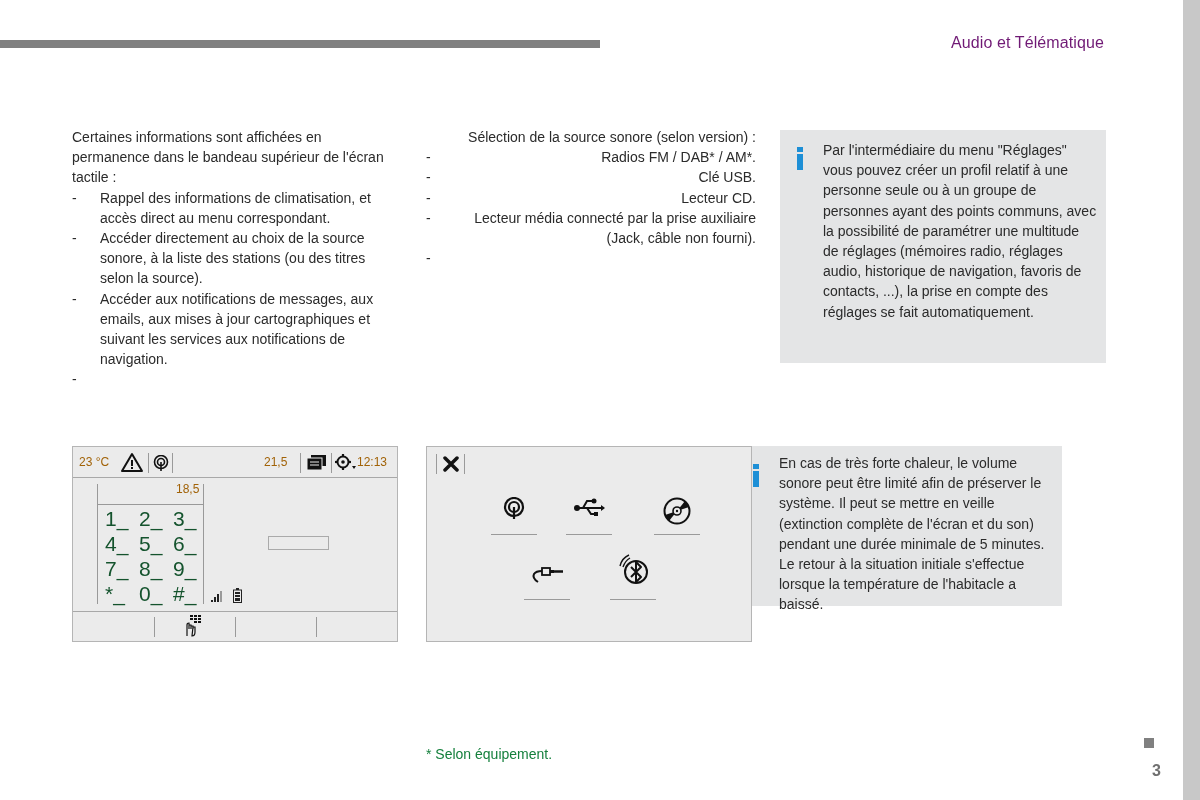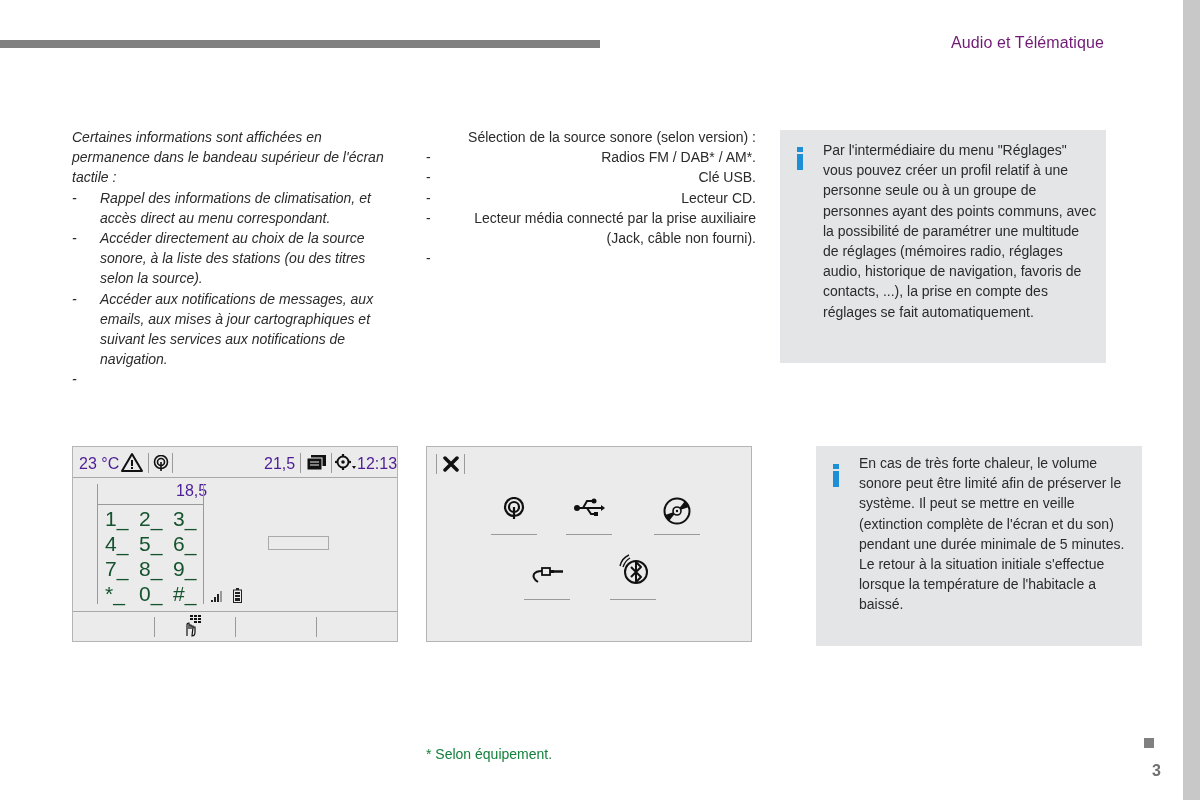--- a/index.html
+++ b/index.html
@@ -9,39 +9,39 @@
   .top-bar { position: absolute; left: 0; top: 40px; width: 600px; height: 8px; background: #808080; }
   .section-title { position: absolute; left: 951px; top: 34px; font-size: 16px; color: #701a75; letter-spacing: 0.1px; }
   .right-strip { position: absolute; left: 1183px; top: 0; width: 17px; height: 800px; background: #c8c8c8; }
 
   .col { position: absolute; font-size: 14px; line-height: 20.2px; color: #2b2b2b; }
   .col p { margin: 0; }
   .col ul { list-style: none; }
   .col li { position: relative; padding-left: 28px; }
   .col li .dash { position: absolute; left: 0; top: 0; }
 
-  .col-left { left: 72px; top: 127px; width: 330px; font-style: italic; }
+  .col-left { left: 72px; top: 127px; width: 330px; }
   .col-mid { left: 426px; top: 127px; width: 330px; text-align: right; }
 
   .info-box { position: absolute; background: #e4e5e6; }
   .info-box .i-icon { position: absolute; left: 17px; width: 6px; }
   .info-box .i-dot { position: absolute; left: 0; top: 0; width: 6px; height: 5px; background: #1d8fd6; }
   .info-box .i-bar { position: absolute; left: 0; top: 7px; width: 6px; height: 16px; background: #1d8fd6; }
   .info-box .text { position: absolute; left: 43px; top: 10px; right: 8px; font-size: 14px; line-height: 20.2px; color: #2b2b2b; }
 
   .info-1 { left: 780px; top: 130px; width: 326px; height: 233px; }
   .info-1 .i-icon { top: 17px; }
-  .info-2 { left: 816px; top: 446px; width: 326px; height: 200px; }
+  .info-2 { left: 736px; top: 446px; width: 326px; height: 160px; }
   .info-2 .i-icon { top: 18px; }
   .info-2 .text { top: 7px; }
 
   
   .screen { position: absolute; background: #ebebeb; border: 1px solid #b5b5b5; }
   .phone { left: 72px; top: 446px; width: 326px; height: 196px; }
-  .phone .status { position: absolute; left: 0; top: 0; right: 0; height: 31px; border-bottom: 1px solid #a8a8a8; font-size: 16px; color: #4c1d95; }
+  .phone .status { position: absolute; left: 0; top: 0; right: 0; height: 31px; border-bottom: 1px solid #a8a8a8; font-size: 12px; color: #a16207; }
   .phone .status span { position: absolute; top: 8px; }
   .vsep { position: absolute; width: 1px; background: #9a9a9a; }
   .phone .keypad { position: absolute; left: 24px; top: 37px; width: 107px; height: 120px; border-left: 1px solid #999; border-right: 1px solid #999; }
   .phone .keypad .kp-top { position: absolute; left: 0; right: 0; top: 20px; height: 1px; background: #999; }
   .phone .keys { position: absolute; left: 7px; top: 22px; font-size: 21px; line-height: 25px; color: #14532d; }
   .phone .keys .row { display: flex; }
   .phone .keys .k { width: 34px; }
   .phone .bottom { position: absolute; left: 0; right: 0; top: 164px; height: 1px; background: #a8a8a8; }
   .phone .rect { position: absolute; left: 195px; top: 89px; width: 61px; height: 14px; border: 1px solid #aaa; }
 

